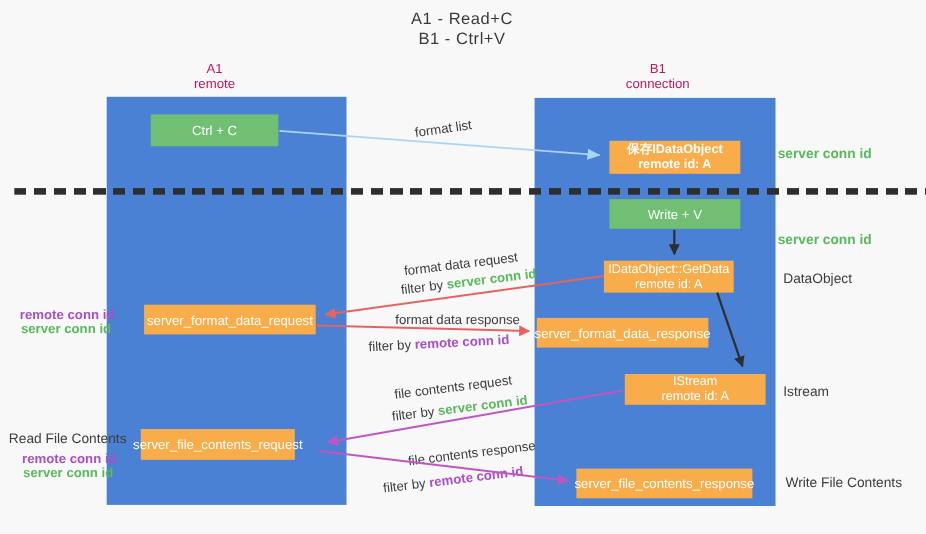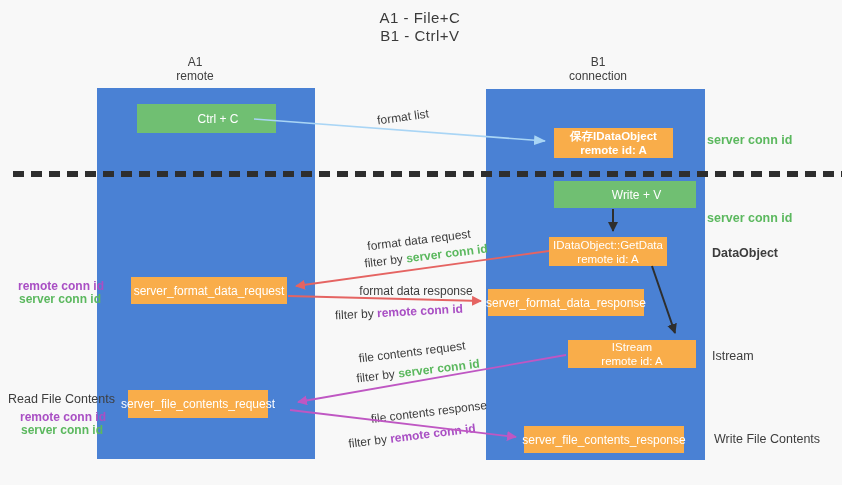--- a/index.html
+++ b/index.html
@@ -8,51 +8,51 @@
     background:#f8f8f8;
     font-family:"Liberation Sans","DejaVu Sans",sans-serif;
     color:#3d3d3d;
   }
   .abs{position:absolute;}
   .title{
     left:300px;top:9px;width:240px;text-align:center;
     font-size:15px;line-height:18px;color:#3a3a3a;letter-spacing:.5px;
   }
   .col-header{
-    width:140px;text-align:center;font-size:12px;line-height:14px;color:#404040;
+    width:140px;text-align:center;font-size:12px;line-height:14px;color:#be185d;
   }
   .lane{background:#4a81d4;}
   .lane-left{left:97px;top:88px;width:218px;height:371px;}
   .lane-right{left:486px;top:89px;width:219px;height:371px;}
   .divider{
     left:13px;top:171px;width:829px;height:6px;
     background:repeating-linear-gradient(to right,#2e2e2e 0 11px,transparent 11px 18px);
   }
   .node{
     color:#fff;font-size:12px;display:flex;flex-direction:column;
     align-items:center;justify-content:center;text-align:center;line-height:14px;
   }
-  .green{background:#70bf72;padding-left:23px;}
+  .green{background:#70bf72;}
   .orange{background:#f9ad4a;}
   .lbl{font-size:12px;white-space:nowrap;}
   .lbl-c{transform:translate(-50%,-50%);}
   .r7{transform:translate(-50%,-50%) rotate(-7deg);}
   .r8{transform:translate(-50%,-50%) rotate(-8deg);}
   .r3{transform:translate(-50%,-50%) rotate(-3deg);}
   .txt-green{color:#5bb85e;font-weight:bold;}
   .txt-purple{color:#a94fc4;font-weight:bold;}
   .txt-dark{color:#3d3d3d;}
   .side{font-size:12.5px;white-space:nowrap;}
   svg.overlay{position:absolute;left:0;top:0;pointer-events:none;}
 </style>
 </head>
 <body>
 
 <div class="abs title">
-  <div>A1 - File+C</div>
+  <div>A1 - Read+C</div>
   <div>B1 - Ctrl+V</div>
 </div>
 
 <div class="abs col-header" style="left:125px;top:55px;">
   <div>A1</div>
   <div>remote</div>
 </div>
 <div class="abs col-header" style="left:528px;top:55px;">
   <div>B1</div>
   <div>connection</div>
@@ -98,21 +98,21 @@
 <div class="abs lbl r7" style="left:426px;top:256px;"><span class="txt-dark">filter by</span> <span class="txt-green">server conn id</span></div>
 <div class="abs lbl lbl-c txt-dark" style="left:416px;top:291px;">format data response</div>
 <div class="abs lbl r3" style="left:399px;top:312px;"><span class="txt-dark">filter by</span> <span class="txt-purple">remote conn id</span></div>
 <div class="abs lbl r7 txt-dark" style="left:412px;top:352px;">file contents request</div>
 <div class="abs lbl r7" style="left:418px;top:371px;"><span class="txt-dark">filter by</span> <span class="txt-green">server conn id</span></div>
 <div class="abs lbl r7 txt-dark" style="left:429px;top:412px;">file contents response</div>
 <div class="abs lbl r7" style="left:412px;top:436px;"><span class="txt-dark">filter by</span> <span class="txt-purple">remote conn id</span></div>
 
 <div class="abs side txt-green" style="left:707px;top:133px;">server conn id</div>
 <div class="abs side txt-green" style="left:707px;top:211px;">server conn id</div>
-<div class="abs side txt-dark" style="left:712px;top:246px;font-weight:bold;">DataObject</div>
+<div class="abs side txt-dark" style="left:712px;top:246px;">DataObject</div>
 <div class="abs side txt-dark" style="left:712px;top:349px;">Istream</div>
 <div class="abs side txt-dark" style="left:714px;top:432px;">Write File Contents</div>
 
 <div class="abs side txt-purple" style="left:18px;top:279px;font-size:12px;">remote conn id</div>
 <div class="abs side txt-green" style="left:19px;top:292px;font-size:12px;">server conn id</div>
 <div class="abs side txt-dark" style="left:8px;top:392px;">Read File Contents</div>
 <div class="abs side txt-purple" style="left:20px;top:410px;font-size:12px;">remote conn id</div>
 <div class="abs side txt-green" style="left:21px;top:423px;font-size:12px;">server conn id</div>
 
 <svg class="overlay" width="842" height="485" viewBox="0 0 842 485">

